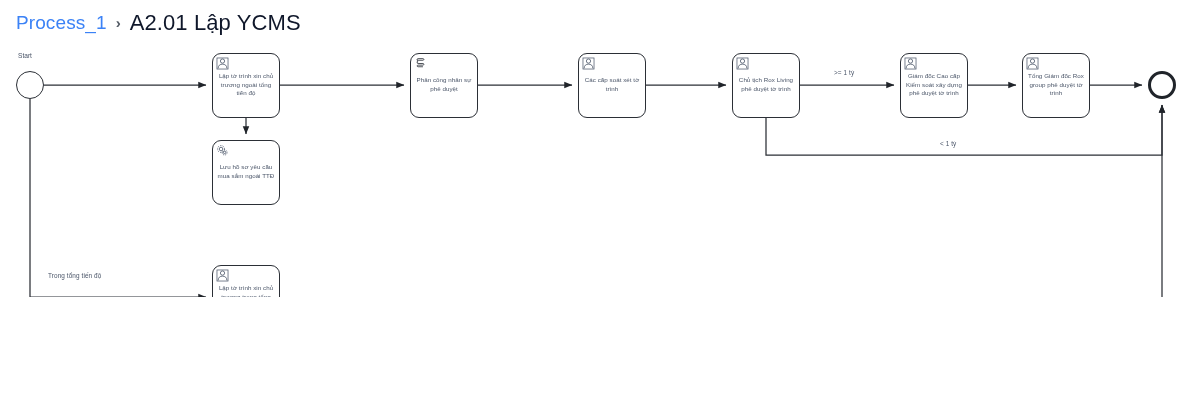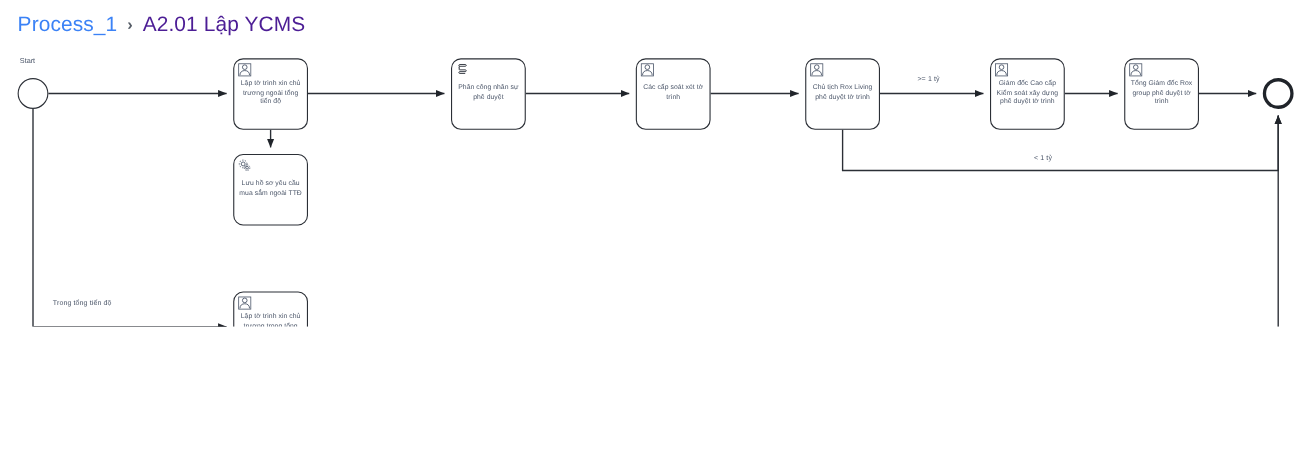--- a/index.html
+++ b/index.html
@@ -33,22 +33,22 @@
     letter-spacing: 0.1px;
     cursor: pointer;
   }
   #breadcrumb .crumb-sep {
     font-size: 15px;
     color: #555c66;
     font-weight: bold;
     transform: translateY(-1px);
   }
   #breadcrumb .crumb-current {
-    font-size: 19px;
-    color: #4c1d95;
+    font-size: 22px;
+    color: #0f172a;
     letter-spacing: 0.1px;
     text-align: center;
   }
 
   
   #canvas {
     position: absolute;
     left: 0; top: 0;
     width: 1196px; height: 416px;
   }

